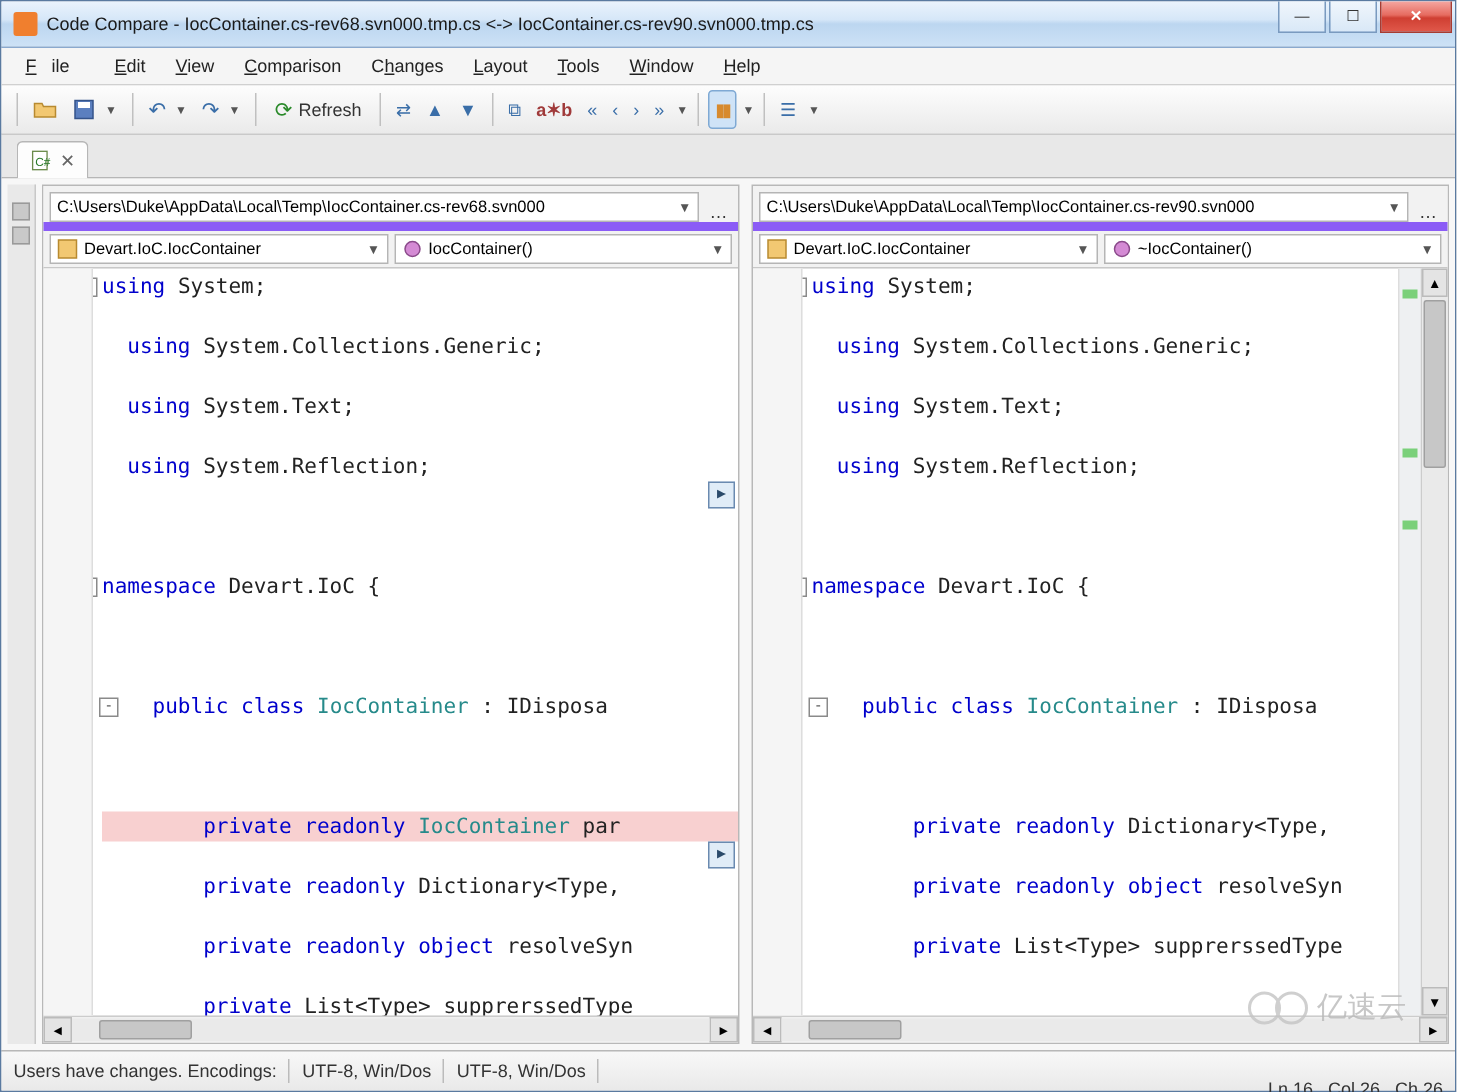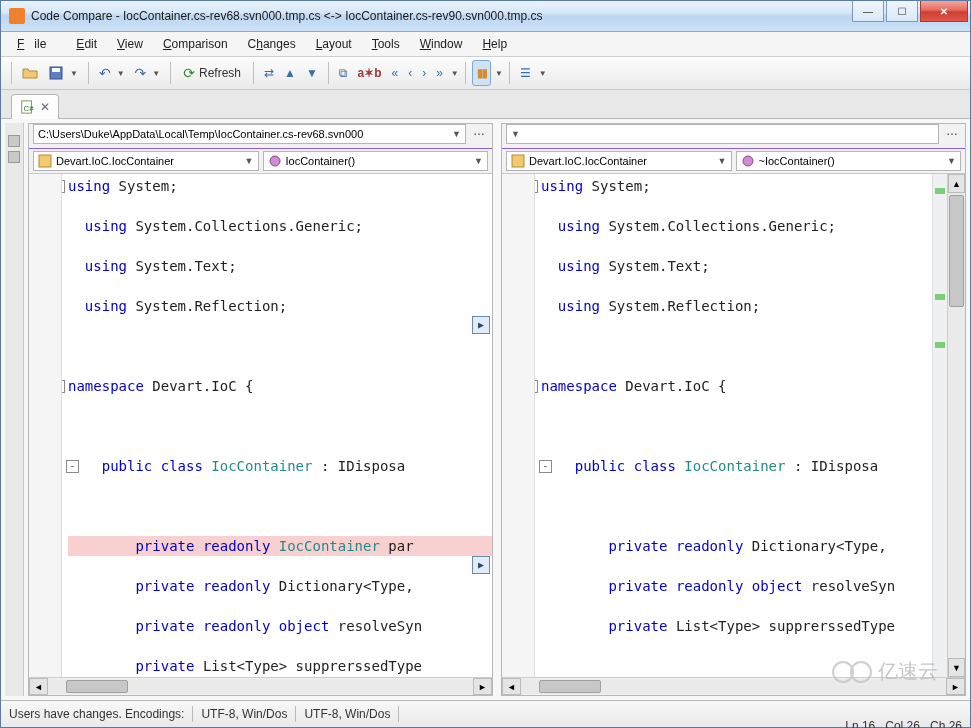--- a/index.html
+++ b/index.html
@@ -154,23 +154,23 @@
     flex:1;
     display:flex;
     flex-direction:column;
     border:1px solid #b8b8b8;
     margin:4px;
     background:#fff;
     min-width:0;
   }
   .pathrow {
     height:24px;
-    border-bottom:1px solid #8b5cf6;
-    display:flex;
-    align-items:flex-start;
+    border-bottom:6px solid #8b5cf6;
+    display:flex;
+    align-items:flex-end;
     padding:0 4px;
     gap:4px;
     background:#f2f2f2;
   }
   .pathbox {
     flex:1;
     height:20px;
     border:1px solid #b5b5b5;
     background:#fff;
     font-size:11px;
@@ -508,20 +508,21 @@
         <div class="track">
             <div class="thumb"></div>
           </div>
         <div class="arrbtn">►</div>
       </div>
     </div>
 
     <div class="pane">
       <div class="pathrow">
         <div class="pathbox">
+          <span>C:\Users\Duke\AppData\Local\Temp\IocContainer.cs-rev90.svn000</span>
           <span class="arrow">▼</span>
         </div>
         <span class="dots">…</span>
       </div>
       <div class="navrow">
         <div class="navbox">
           <span class="lefti">
               <svg class="ic" viewBox="0 0 14 14">
                 <rect x="1" y="1" width="12" height="12" fill="#f2c872" stroke="#b88a30"></rect>
               </svg>

